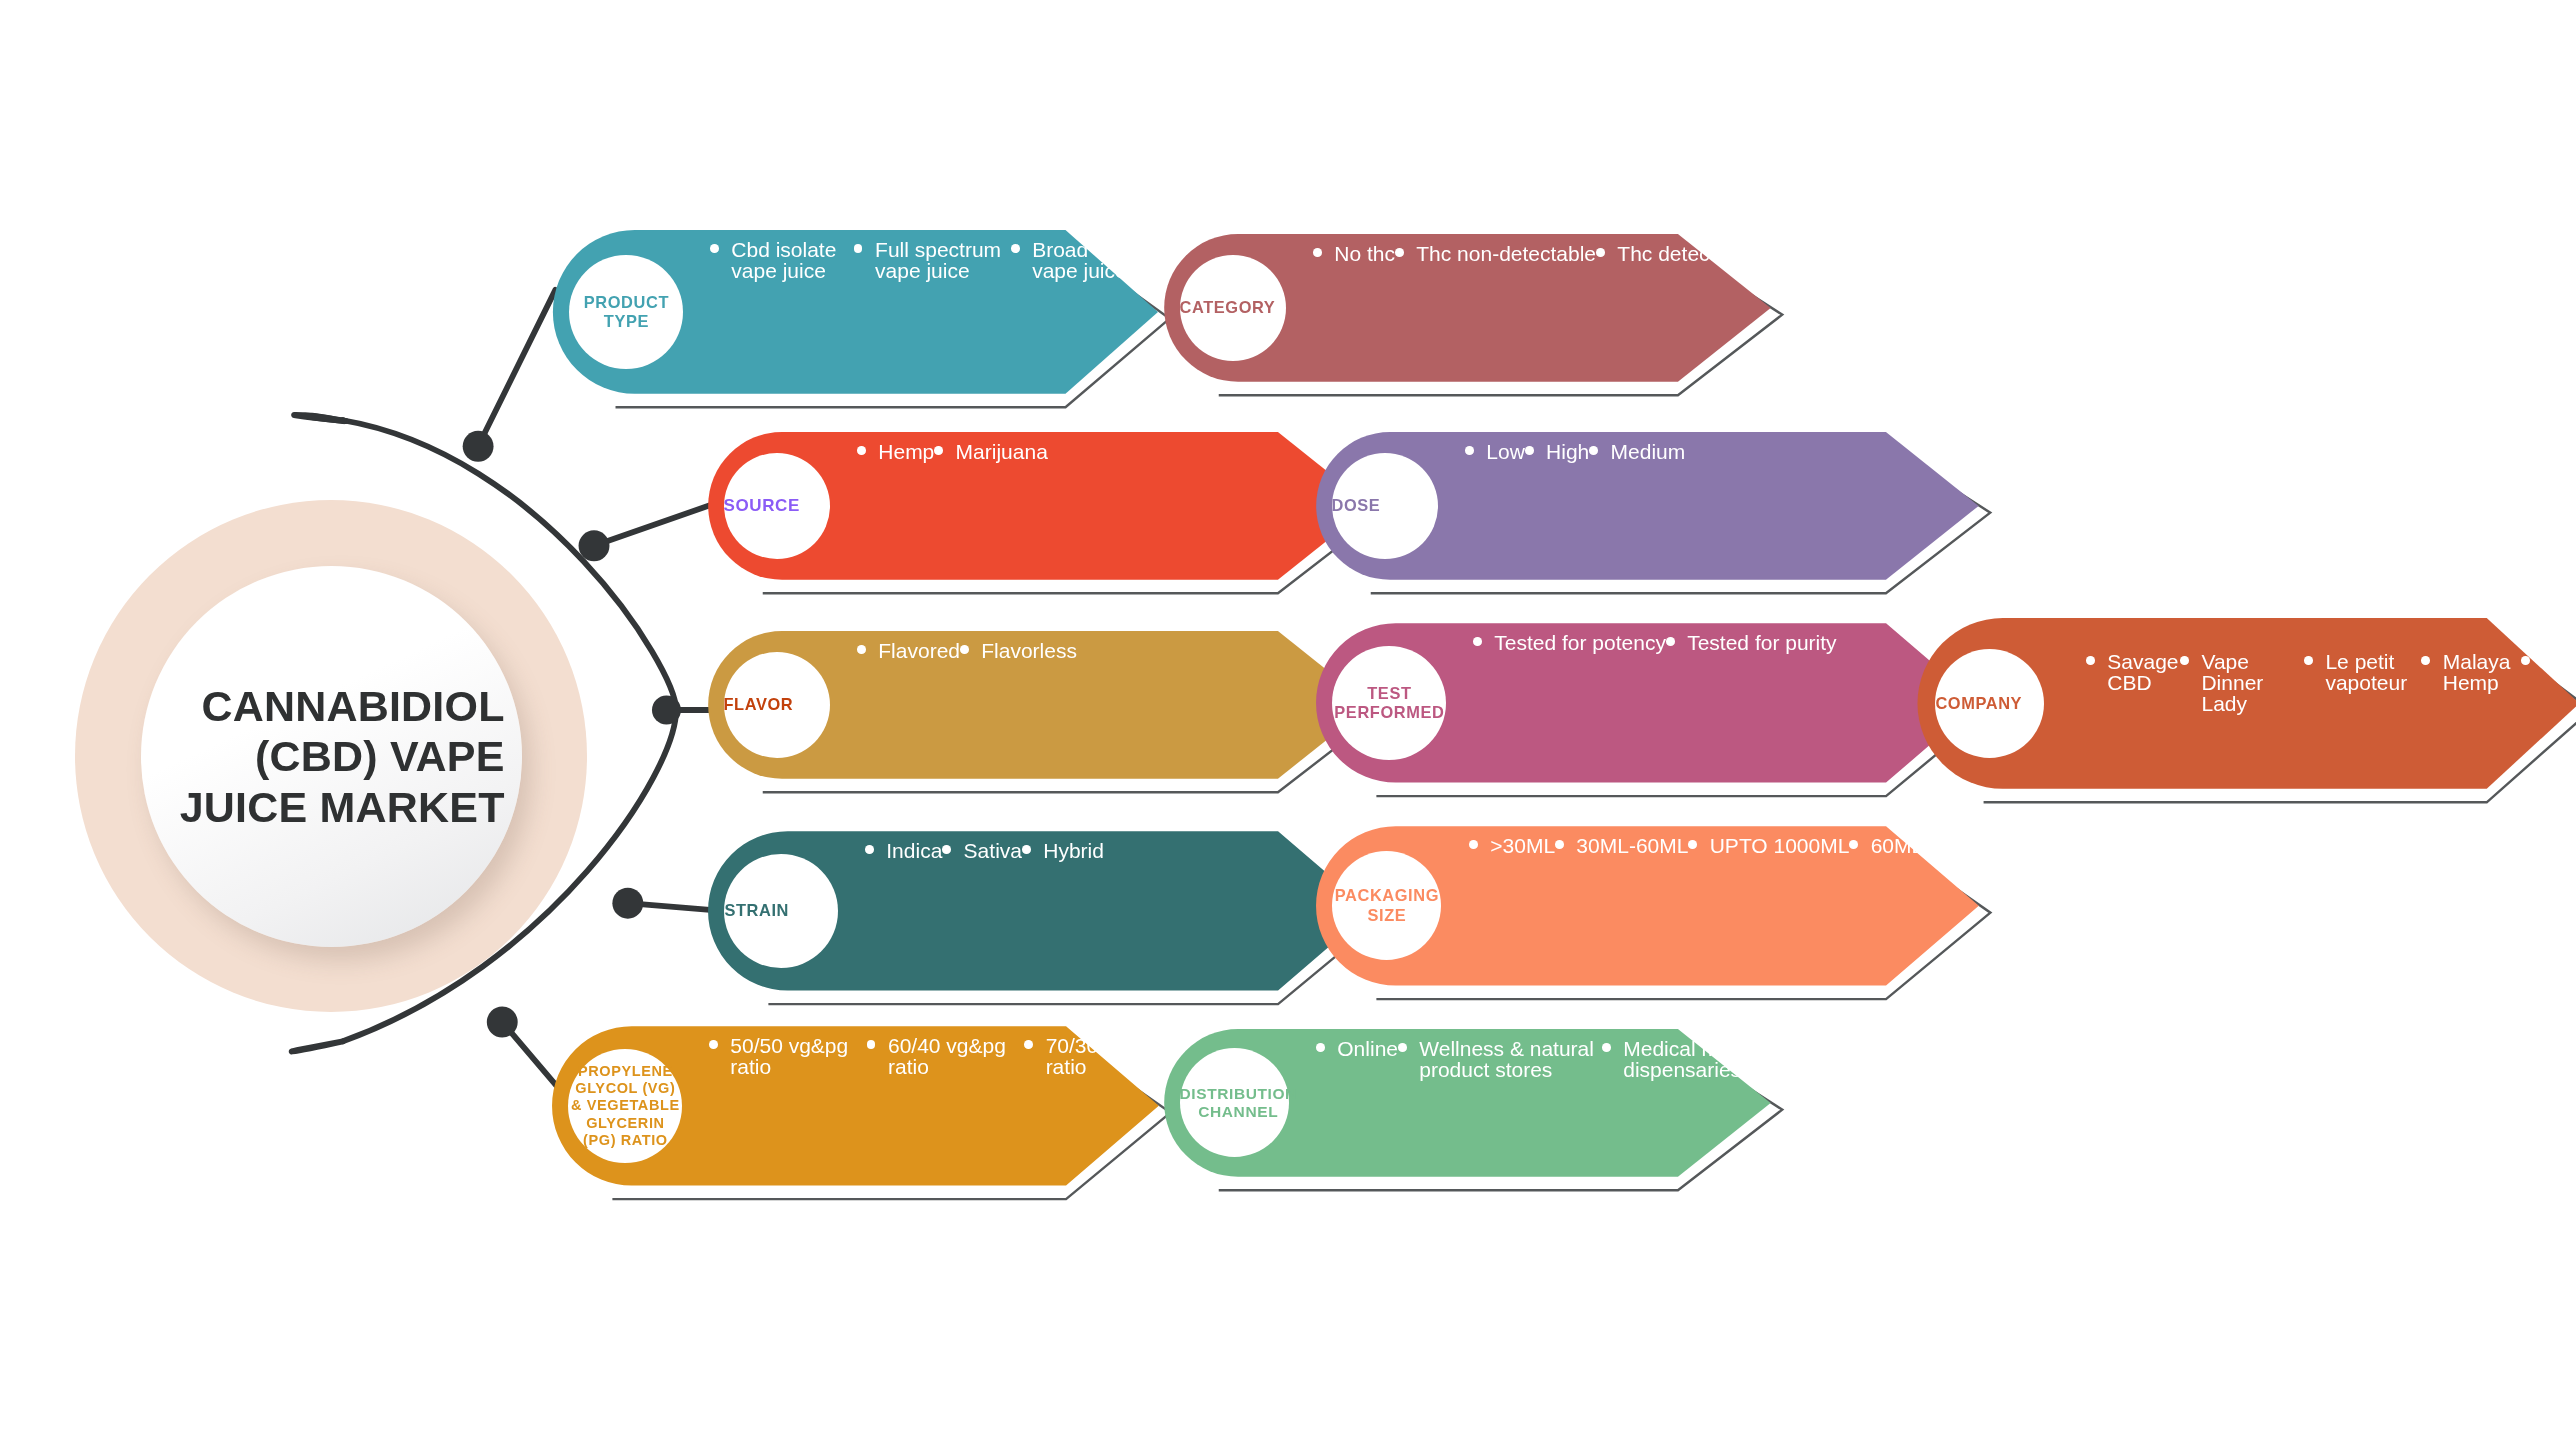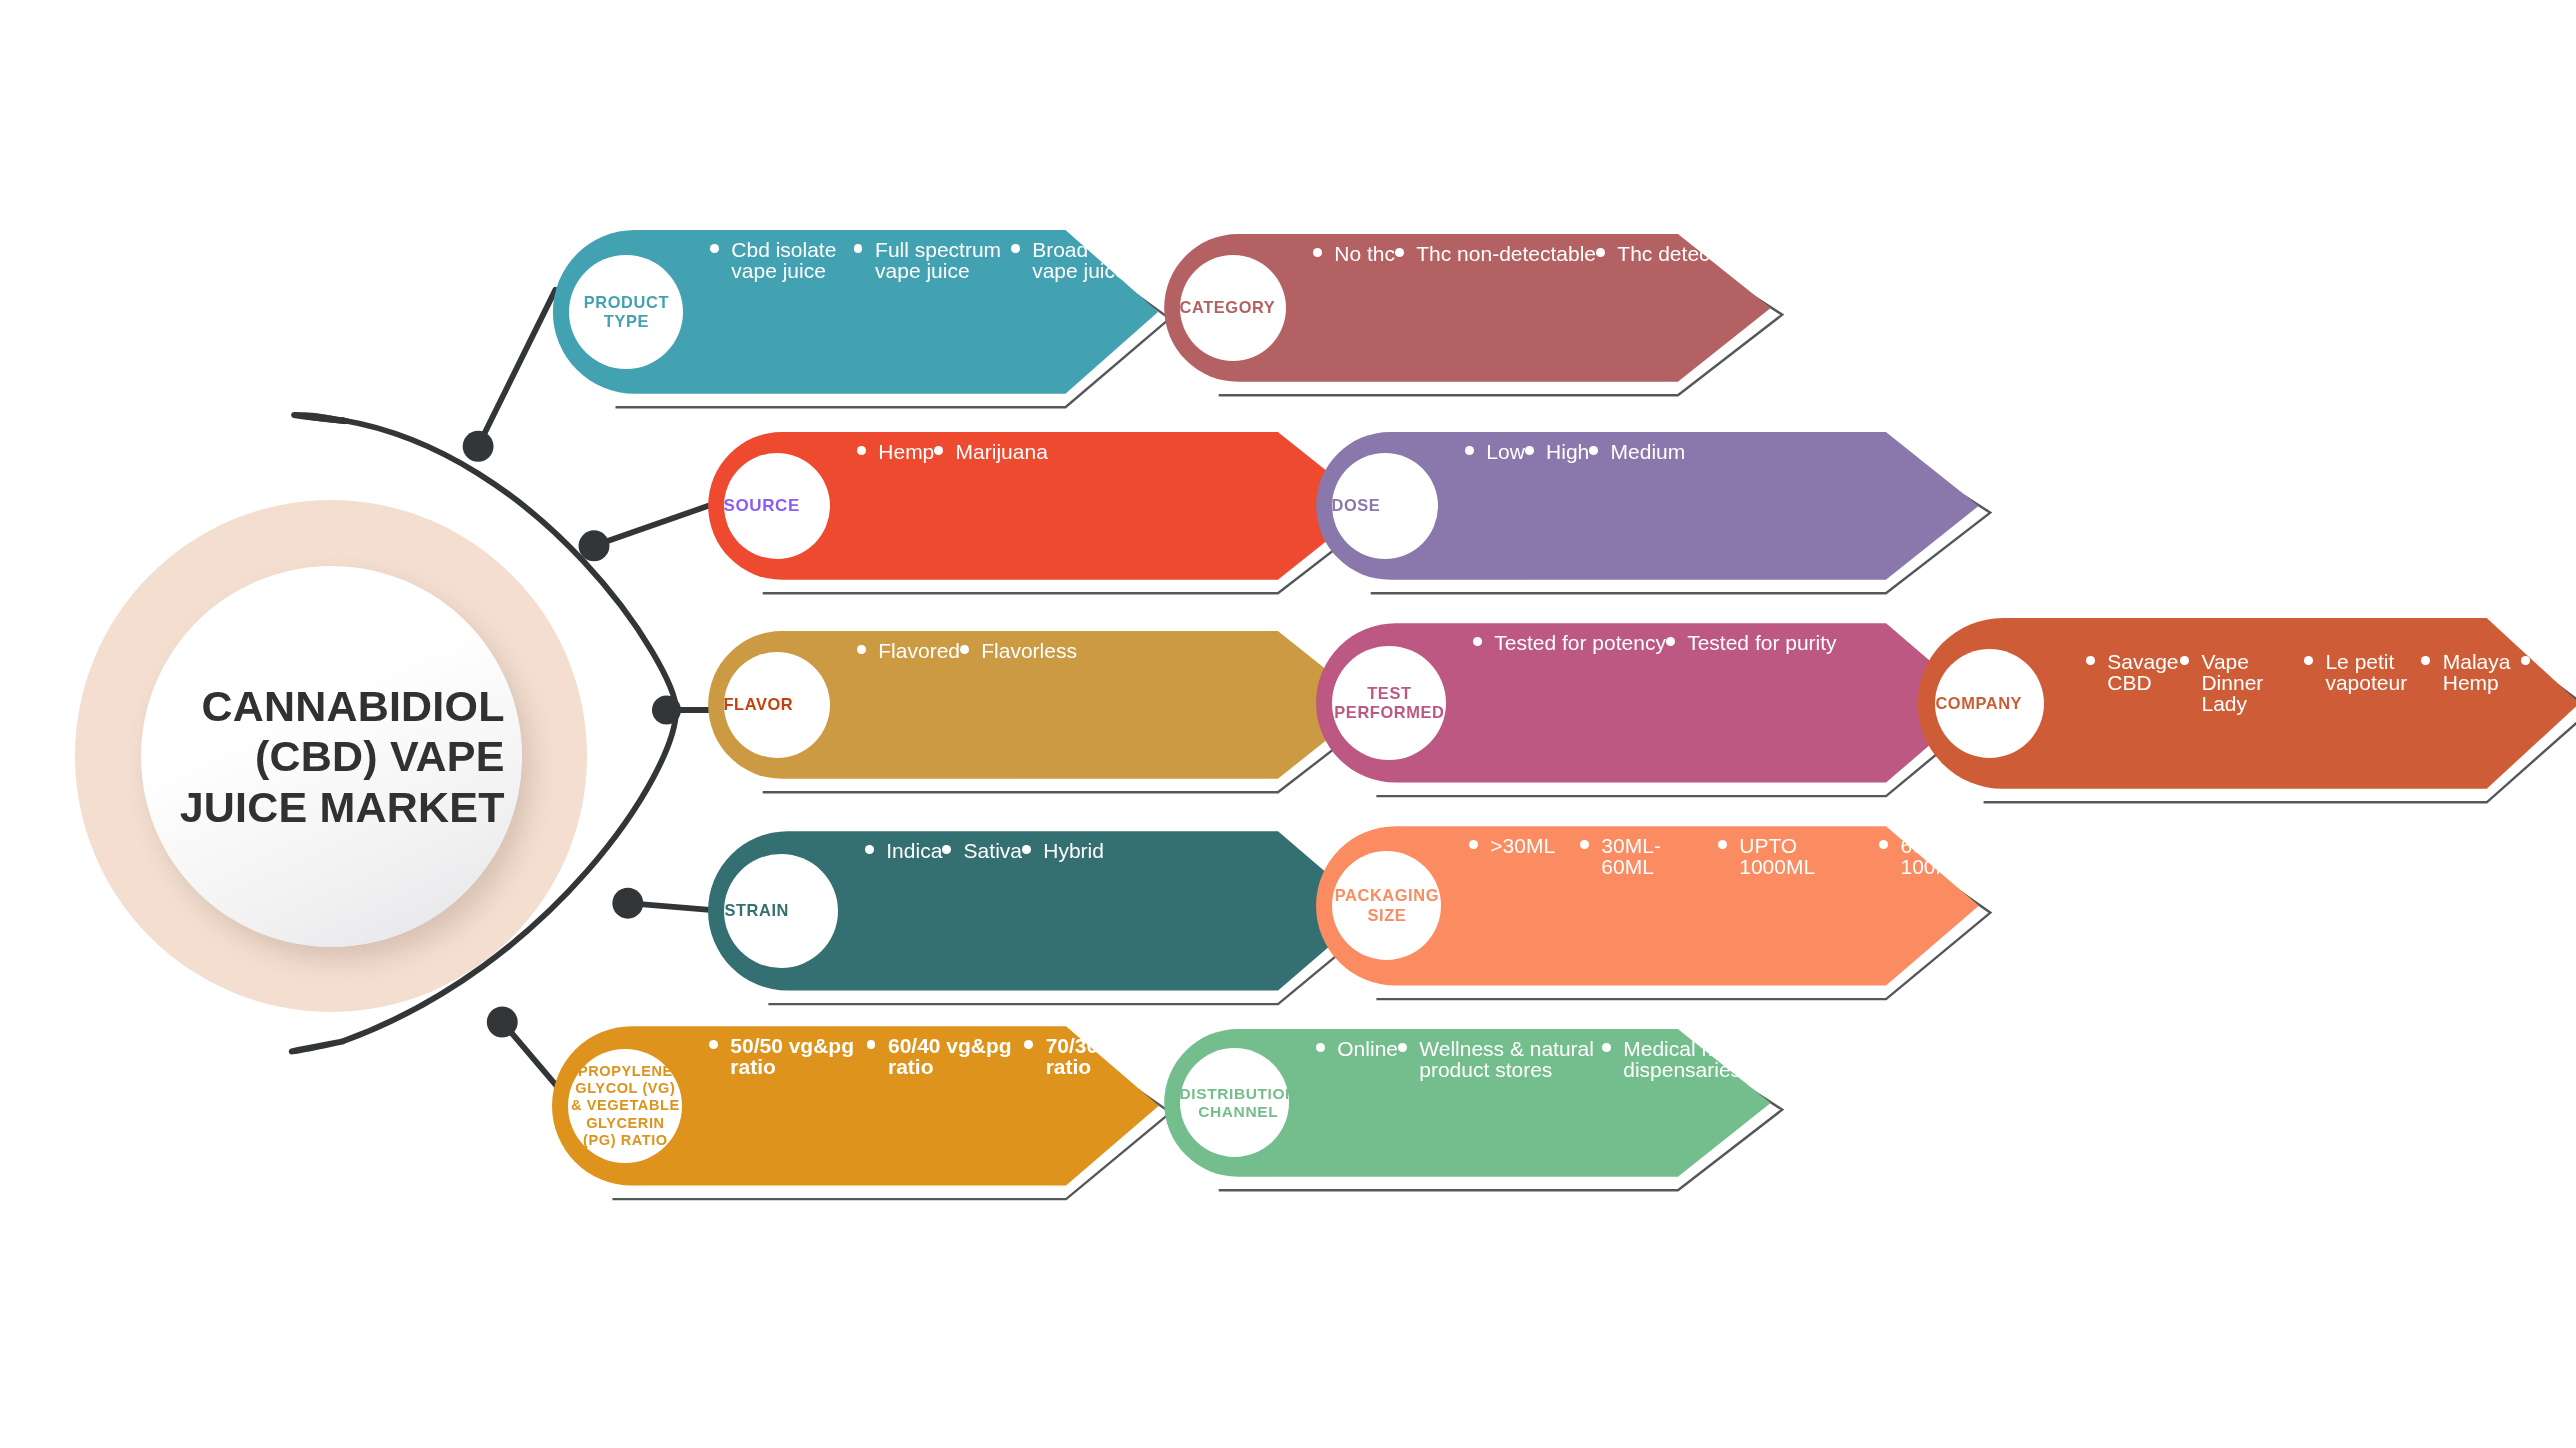--- a/index.html
+++ b/index.html
@@ -266,21 +266,21 @@
       </div>
     </div>
   <div class="band" id="b-packaging-size" style="left: 1316px; top: 826px; width: 686px; height: 181px;">
       <svg width="686" height="181" viewBox="0 0 710 187">
         <path d="M 590 14 L 698 89.5 L 590 179 L 62.5 179" fill="none" stroke="#55585a" stroke-width="2.5"></path>
         <path d="M 82.5 0 L 590 0 L 686 82.5 L 590 165 L 82.5 165 A 82.5 82.5 0 0 1 82.5 0 Z" fill="#fb8b61"></path>
       </svg>
       <div class="node-circle" style="width: 109px; height: 109px; left: 16.4px; top: 25px;">
         <div class="node-label" style="color: rgb(251, 139, 97); font-size: 16.4px;">PACKAGING SIZE</div>
       </div>
-      <div class="bullets" style="left: 153px; top: 0px; height: 159px; gap: 25px;">
+      <div class="bullets" style="left: 153px; top: 0px; height: 159px;">
         <div class="bullet">
           <span class="dot"></span>
           <span>&gt;30ML</span>
         </div>
         <div class="bullet">
           <span class="dot"></span>
           <span>30ML-60ML</span>
         </div>
         <div class="bullet">
           <span class="dot"></span>
@@ -293,21 +293,21 @@
       </div>
     </div>
   <div class="band" id="b-pg-vg-ratio" style="left: 552px; top: 1026px; width: 630px; height: 181px;">
       <svg width="630" height="181" viewBox="0 0 652 187">
         <path d="M 532 14 L 640 89.5 L 532 179 L 62.5 179" fill="none" stroke="#55585a" stroke-width="2.5"></path>
         <path d="M 82.5 0 L 532 0 L 628 82.5 L 532 165 L 82.5 165 A 82.5 82.5 0 0 1 82.5 0 Z" fill="#dd931c"></path>
       </svg>
       <div class="node-circle" style="width: 114px; height: 114px; left: 16.4px; top: 23px;">
         <div class="node-label" style="color: rgb(221, 147, 28); font-size: 14.5px; width: 126px;">PROPYLENE GLYCOL (VG) &amp; VEGETABLE GLYCERIN (PG) RATIO</div>
       </div>
-      <div class="bullets" style="left: 157px; top: 0px; height: 159px; font-weight: bold;">
+      <div class="bullets" style="left: 157px; top: 0px; height: 159px;">
         <div class="bullet">
           <span class="dot"></span>
           <span>50/50 vg&amp;pg ratio</span>
         </div>
         <div class="bullet">
           <span class="dot"></span>
           <span>60/40 vg&amp;pg ratio</span>
         </div>
         <div class="bullet">
           <span class="dot"></span>

